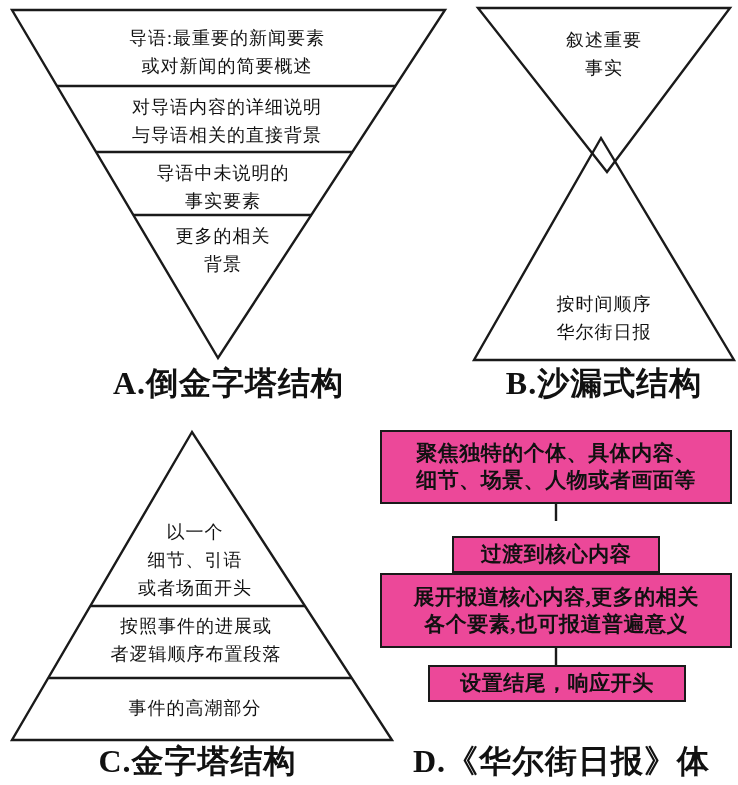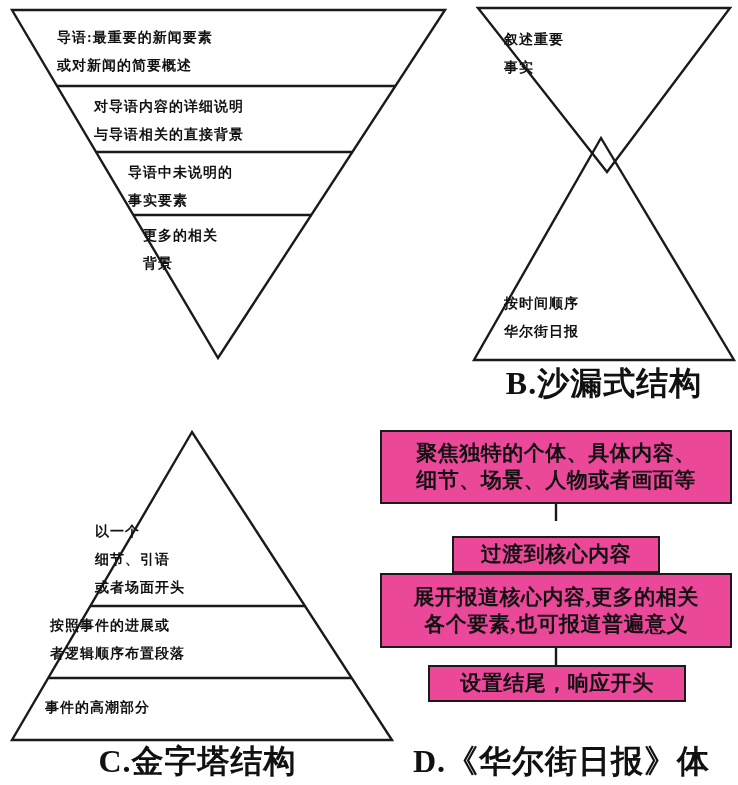--- a/index.html
+++ b/index.html
@@ -6,23 +6,24 @@
   .canvas{
     position:relative;
     width:738px;height:785px;
     background:#ffffff;
     font-family:"Liberation Serif", serif;
     color:#111111;
     overflow:hidden;
   }
   .txt{
     position:absolute;
-    font-size:14px;
+    text-align:center;
+    font-size:18px;
     line-height:28px;
-    font-weight:700;
+    font-weight:400;
     letter-spacing:1px;
   }
   .diagram-label{
     position:absolute;
     text-align:center;
     font-size:32px;
     font-weight:600;
     letter-spacing:1px;
   }
   .flowbox{
@@ -80,20 +81,21 @@
     <div>与导语相关的直接背景</div>
   </div>
   <div class="txt" style="left:128px;top:159px;width:190px;">
     <div>导语中未说明的</div>
     <div>事实要素</div>
   </div>
   <div class="txt" style="left:143px;top:222px;width:160px;">
     <div>更多的相关</div>
     <div>背景</div>
   </div>
+  <div class="diagram-label" style="left:12px;top:362px;width:433px;">A.倒金字塔结构</div>
 
   <div class="txt" style="left:504px;top:26px;width:200px;">
     <div>叙述重要</div>
     <div>事实</div>
   </div>
   <div class="txt" style="left:504px;top:290px;width:200px;">
     <div>按时间顺序</div>
     <div>华尔街日报</div>
   </div>
   <div class="diagram-label" style="left:470px;top:362px;width:268px;">B.沙漏式结构</div>

